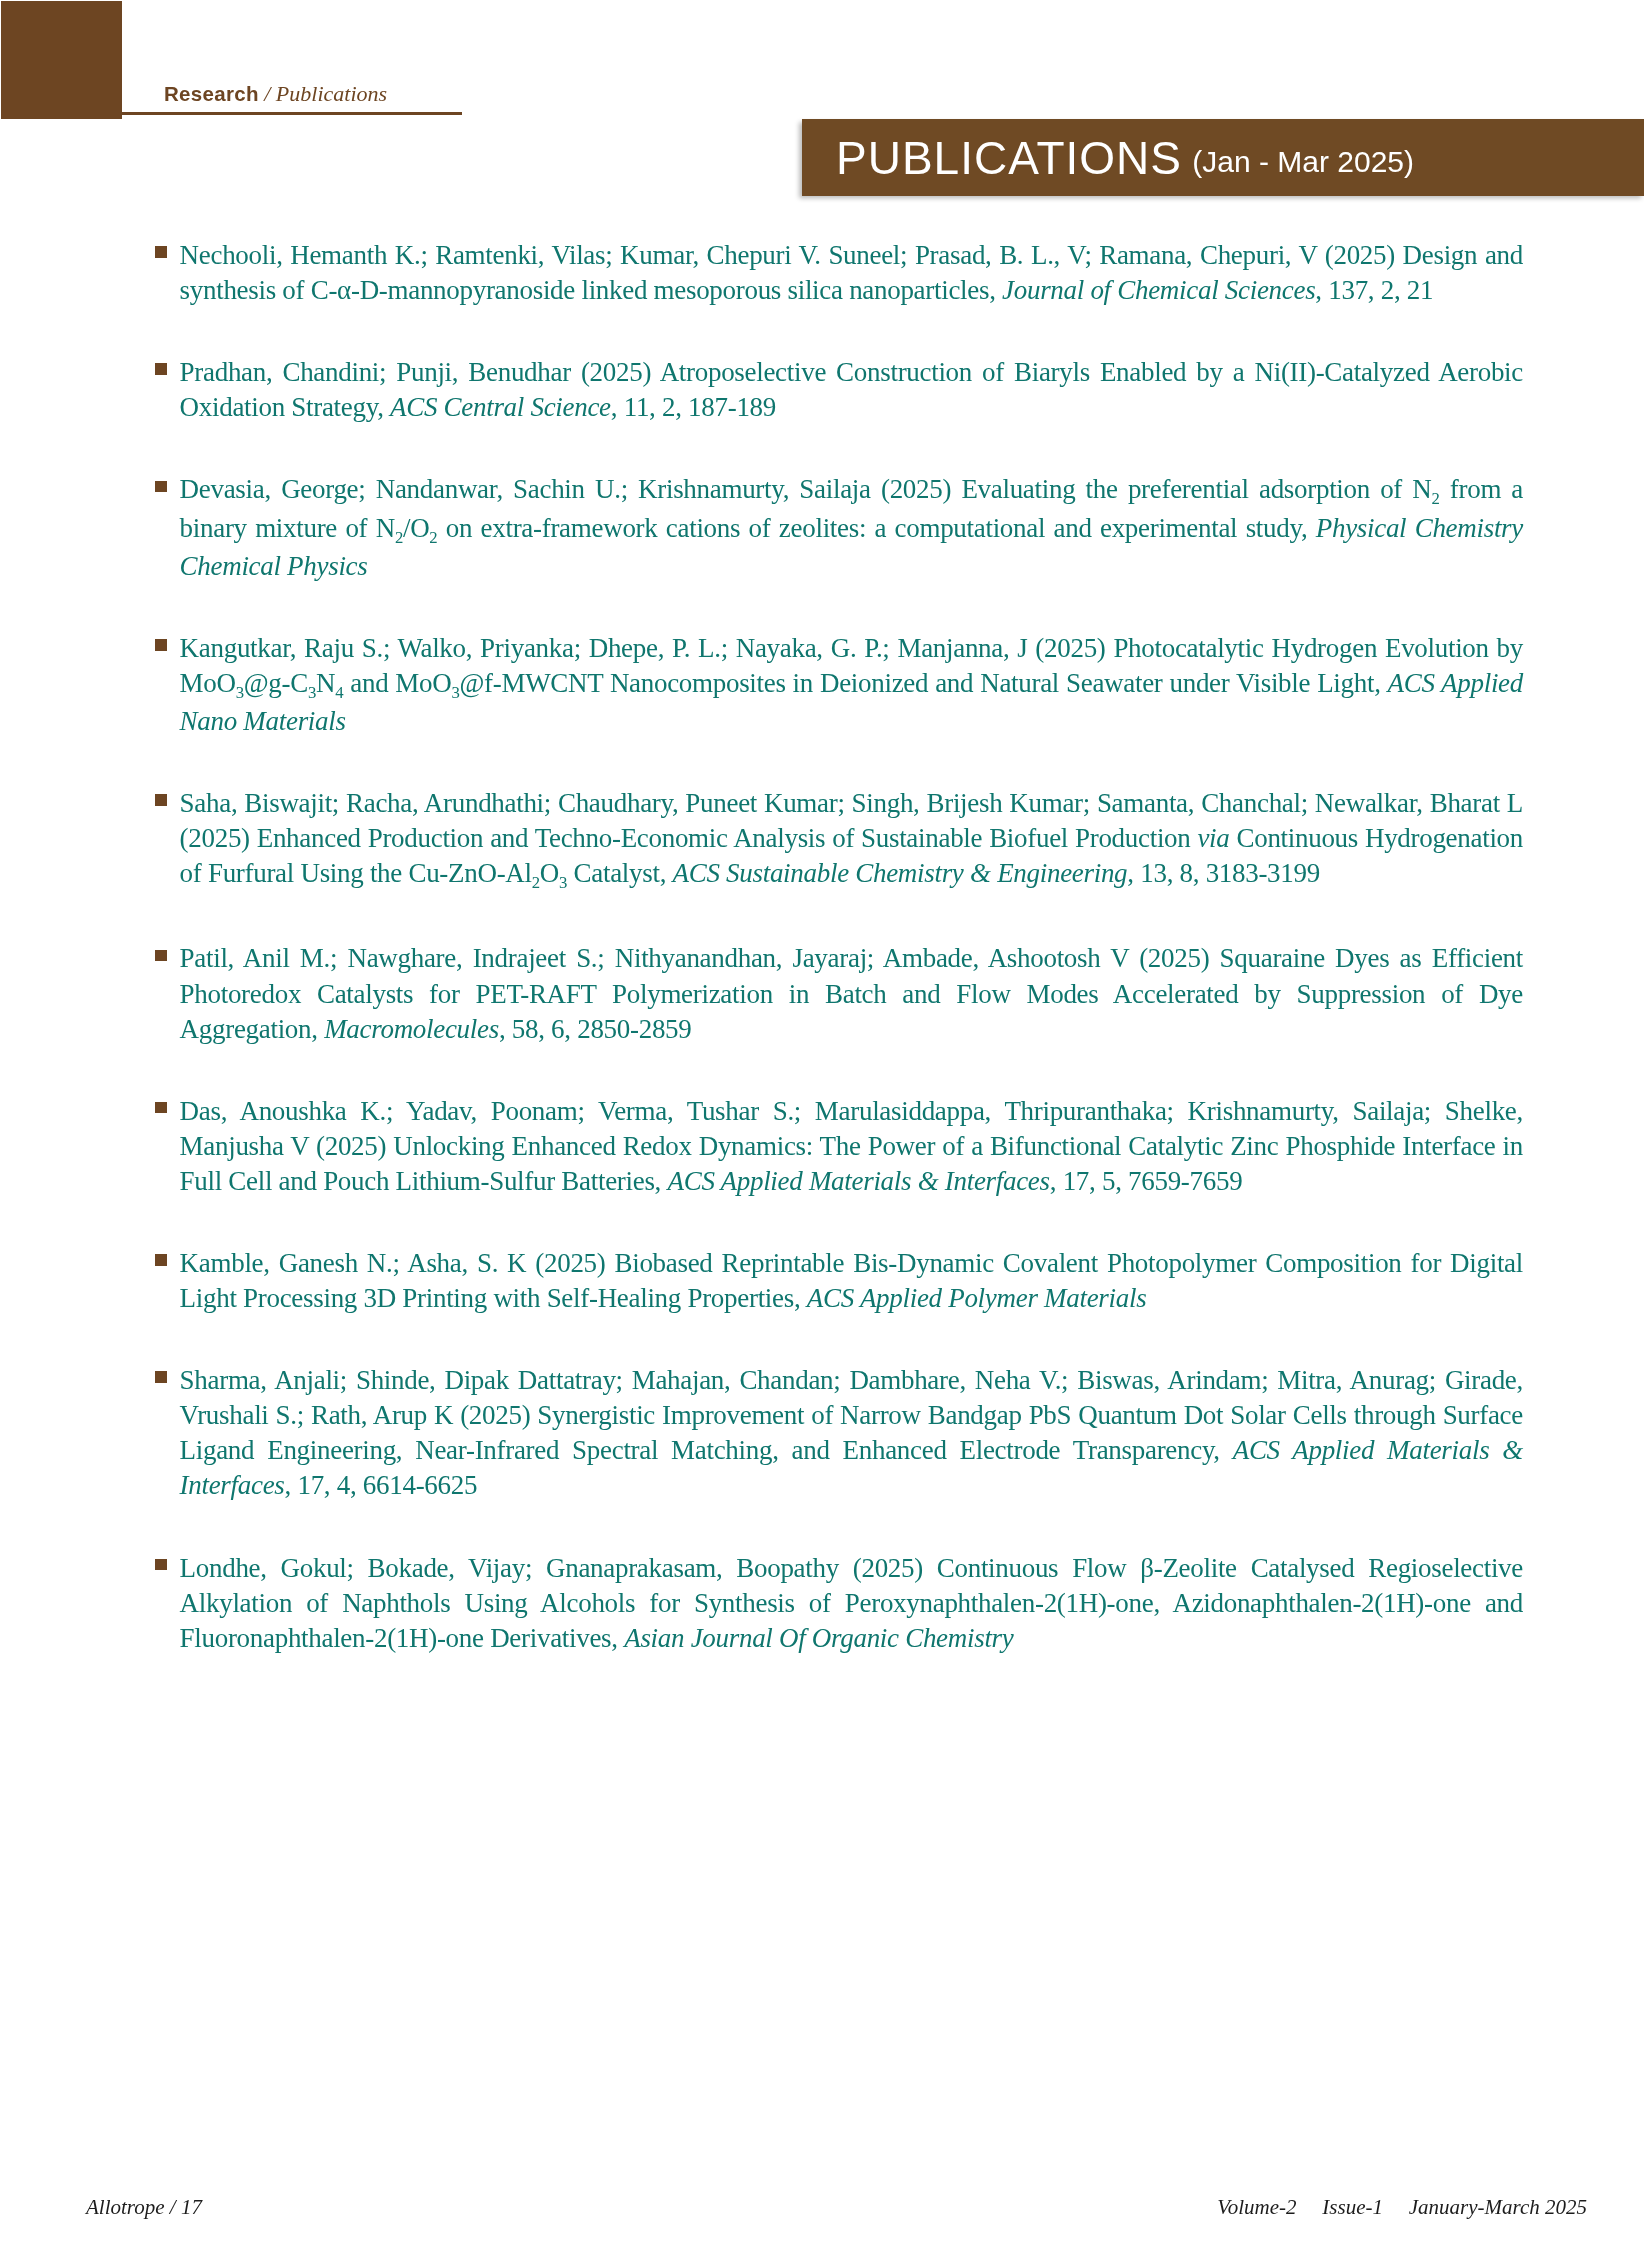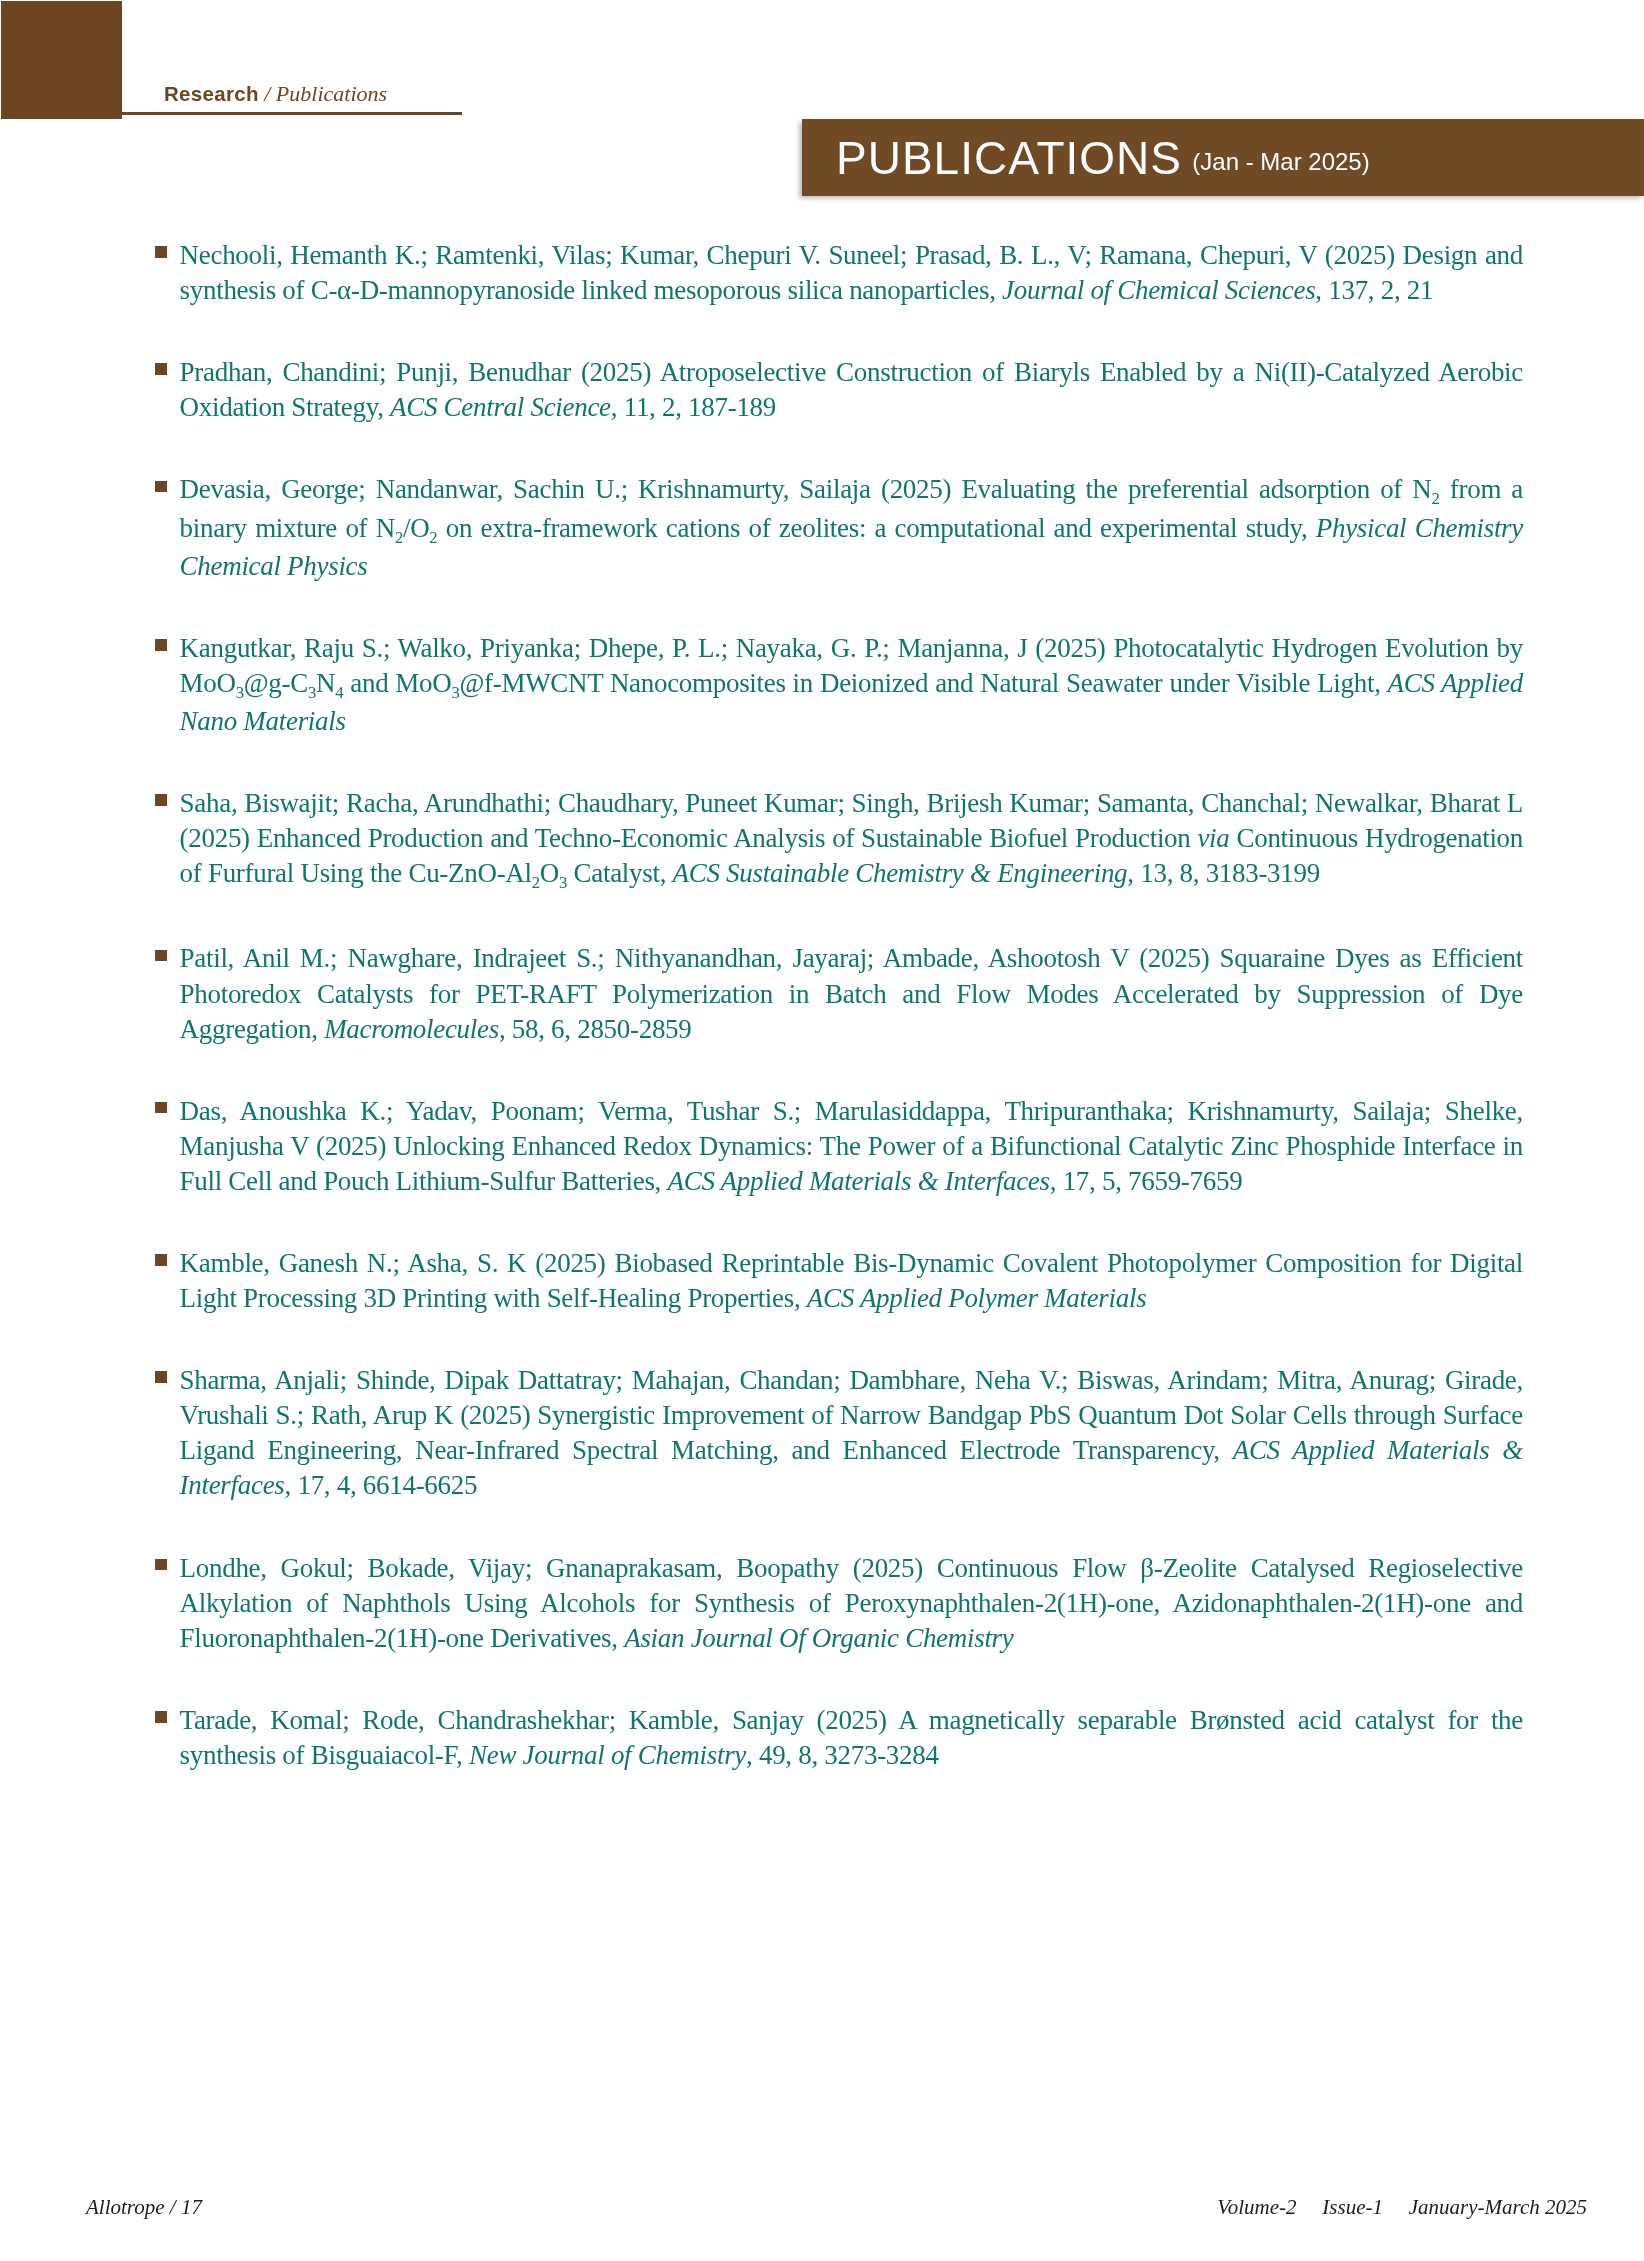--- a/index.html
+++ b/index.html
@@ -67,21 +67,21 @@
   .banner-title {
     font-family: "Liberation Sans", sans-serif;
     font-weight: 400;
     font-size: 46px;
     letter-spacing: 1px;
     color: #ffffff;
   }
   .banner-period {
     font-family: "Liberation Sans", sans-serif;
     font-weight: 400;
-    font-size: 24px;
+    font-size: 30px;
     color: #ffffff;
     margin-left: 10.3px;
     position: relative;
     top: 4.1px;
   }
   
   .pub-list {
     position: absolute;
     left: 155px; top: 238px;
     width: 1368px;
@@ -185,24 +185,20 @@
         <p class="cite"><span>Kamble, Ganesh N.; Asha, S. K (2025) Biobased Reprintable Bis-Dynamic Covalent Photopolymer Composition for Digital Light Processing 3D Printing with Self-Healing Properties, </span><i>ACS Applied Polymer Materials</i></p>
       </div>
       <div class="pub-item">
         <span class="bullet"></span>
         <p class="cite"><span>Sharma, Anjali; Shinde, Dipak Dattatray; Mahajan, Chandan; Dambhare, Neha V.; Biswas, Arindam; Mitra, Anurag; Girade, Vrushali S.; Rath, Arup K (2025) Synergistic Improvement of Narrow Bandgap PbS Quantum Dot Solar Cells through Surface Ligand Engineering, Near-Infrared Spectral Matching, and Enhanced Electrode Transparency, </span><i>ACS Applied Materials &amp; Interfaces</i><span>, 17, 4, 6614-6625</span></p>
       </div>
       <div class="pub-item">
         <span class="bullet"></span>
         <p class="cite"><span>Londhe, Gokul; Bokade, Vijay; Gnanaprakasam, Boopathy (2025) Continuous Flow β-Zeolite Catalysed Regioselective Alkylation of Naphthols Using Alcohols for Synthesis of Peroxynaphthalen-2(1H)-one, Azidonaphthalen-2(1H)-one and Fluoronaphthalen-2(1H)-one Derivatives, </span><i>Asian Journal Of Organic Chemistry</i></p>
       </div>
-      <div class="pub-item">
-        <span class="bullet"></span>
-        <p class="cite"><span>Tarade, Komal; Rode, Chandrashekhar; Kamble, Sanjay (2025) A magnetically separable Brønsted acid catalyst for the synthesis of Bisguaiacol-F, </span><i>New Journal of Chemistry</i><span>, 49, 8, 3273-3284</span></p>
-      </div>
     </main>
 
   <footer class="page-footer">
     <span class="footer-left">Allotrope / 17</span>
     <span class="footer-right">
       <span>Volume-2</span>
       <span>Issue-1</span>
       <span>January-March 2025</span>
     </span>
   </footer>

